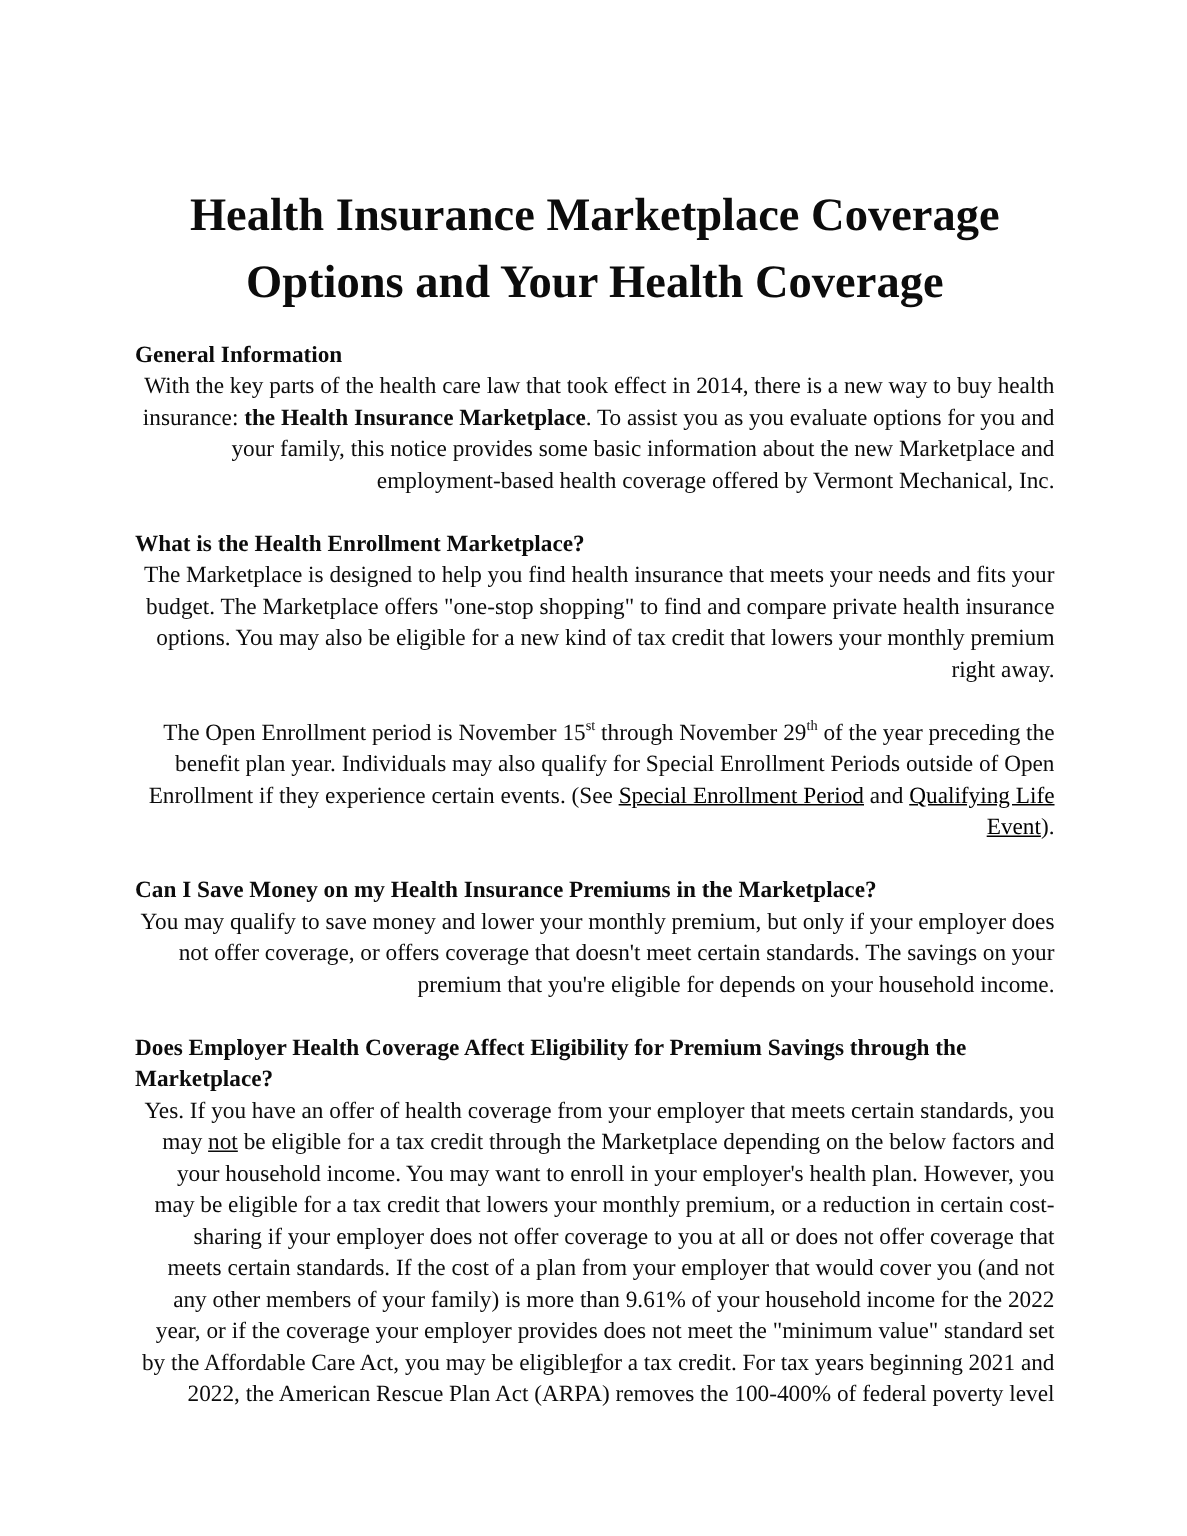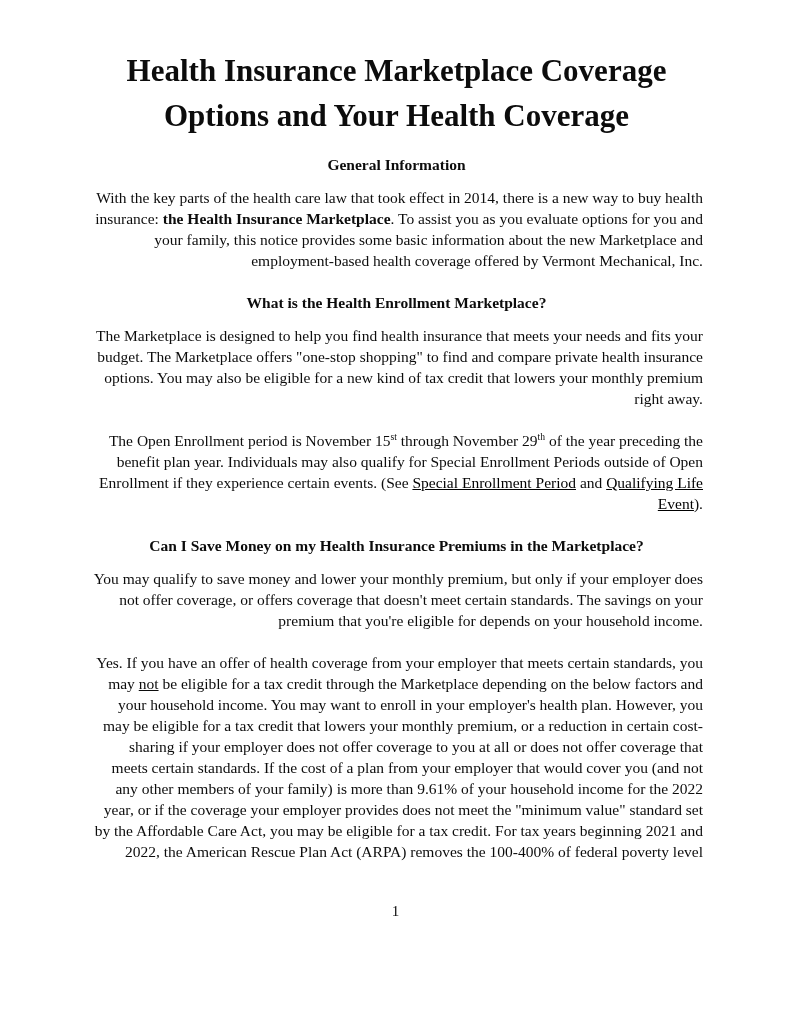--- a/index.html
+++ b/index.html
@@ -12,39 +12,38 @@
     height: 1024px;
     position: relative;
     font-family: "Liberation Serif", "DejaVu Serif", serif;
     color: #0c0c0c;
     overflow: hidden;
   }
   .doc-page {
     box-sizing: border-box;
     width: 791px;
     height: 1024px;
-    padding: 48px 88px 0 90px;
+    padding: 120px 88px 0 90px;
   }
   .doc-title {
     font-size: 31px;
     line-height: 45px;
     font-weight: bold;
     text-align: center;
     margin: 0 0 16px 0;
     letter-spacing: 0px;
   }
   .doc-section {
     margin: 0;
   }
   .section-heading {
     font-size: 15.5px;
     line-height: 21px;
     font-weight: bold;
-    margin: 12px;
-    text-align: center;
+    margin: 0;
   }
   .doc-para {
     font-size: 15.5px;
     line-height: 21px;
     margin: 0 0 21px 0;
     text-align: right;
   }
   .doc-link {
     color: #000000;
     text-decoration: underline;
@@ -86,18 +85,19 @@
     <p class="doc-para"><span>The Marketplace is designed to help you find health insurance that meets your needs and fits your budget. The Marketplace offers "one-stop shopping" to find and compare private health insurance options. You may also be eligible for a new kind of tax credit that lowers your monthly premium right away.</span></p>
     <p class="doc-para"><span>The Open Enrollment period is November 15</span><sup class="doc-sup">st</sup><span> through November 29</span><sup class="doc-sup">th</sup><span> of the year preceding the benefit plan year. Individuals may also qualify for Special Enrollment Periods outside of Open Enrollment if they experience certain events. (See </span><a class="doc-link" href="#">Special Enrollment Period</a><span> and </span><a class="doc-link" href="#">Qualifying Life Event</a><span>).</span></p>
   </div>
 
   <div class="doc-section">
     <h2 class="section-heading">Can I Save Money on my Health Insurance Premiums in the Marketplace?</h2>
     <p class="doc-para"><span>You may qualify to save money and lower your monthly premium, but only if your employer does not offer coverage, or offers coverage that doesn't meet certain standards. The savings on your premium that you're eligible for depends on your household income.</span></p>
   </div>
 
   <div class="doc-section">
+    <h2 class="section-heading">Does Employer Health Coverage Affect Eligibility for Premium Savings through the Marketplace?</h2>
     <p class="doc-para"><span>Yes. If you have an offer of health coverage from your employer that meets certain standards, you may </span><span class="u">not</span><span> be eligible for a tax credit through the Marketplace depending on the below factors and your household income. You may want to enroll in your employer's health plan. However, you may be eligible for a tax credit that lowers your monthly premium, or a reduction in certain cost-sharing if your employer does not offer coverage to you at all or does not offer coverage that meets certain standards. If the cost of a plan from your employer that would cover you (and not any other members of your family) is more than 9.61% of your household income for the 2022 year, or if the coverage your employer provides does not meet the "minimum value" standard set by the Affordable Care Act, you may be eligible for a tax credit. For tax years beginning 2021 and 2022, the American Rescue Plan Act (ARPA) removes the 100-400% of federal poverty level</span></p>
   </div>
 
 </div>
 
 <div class="page-number">1</div>
 
 </body></html>

